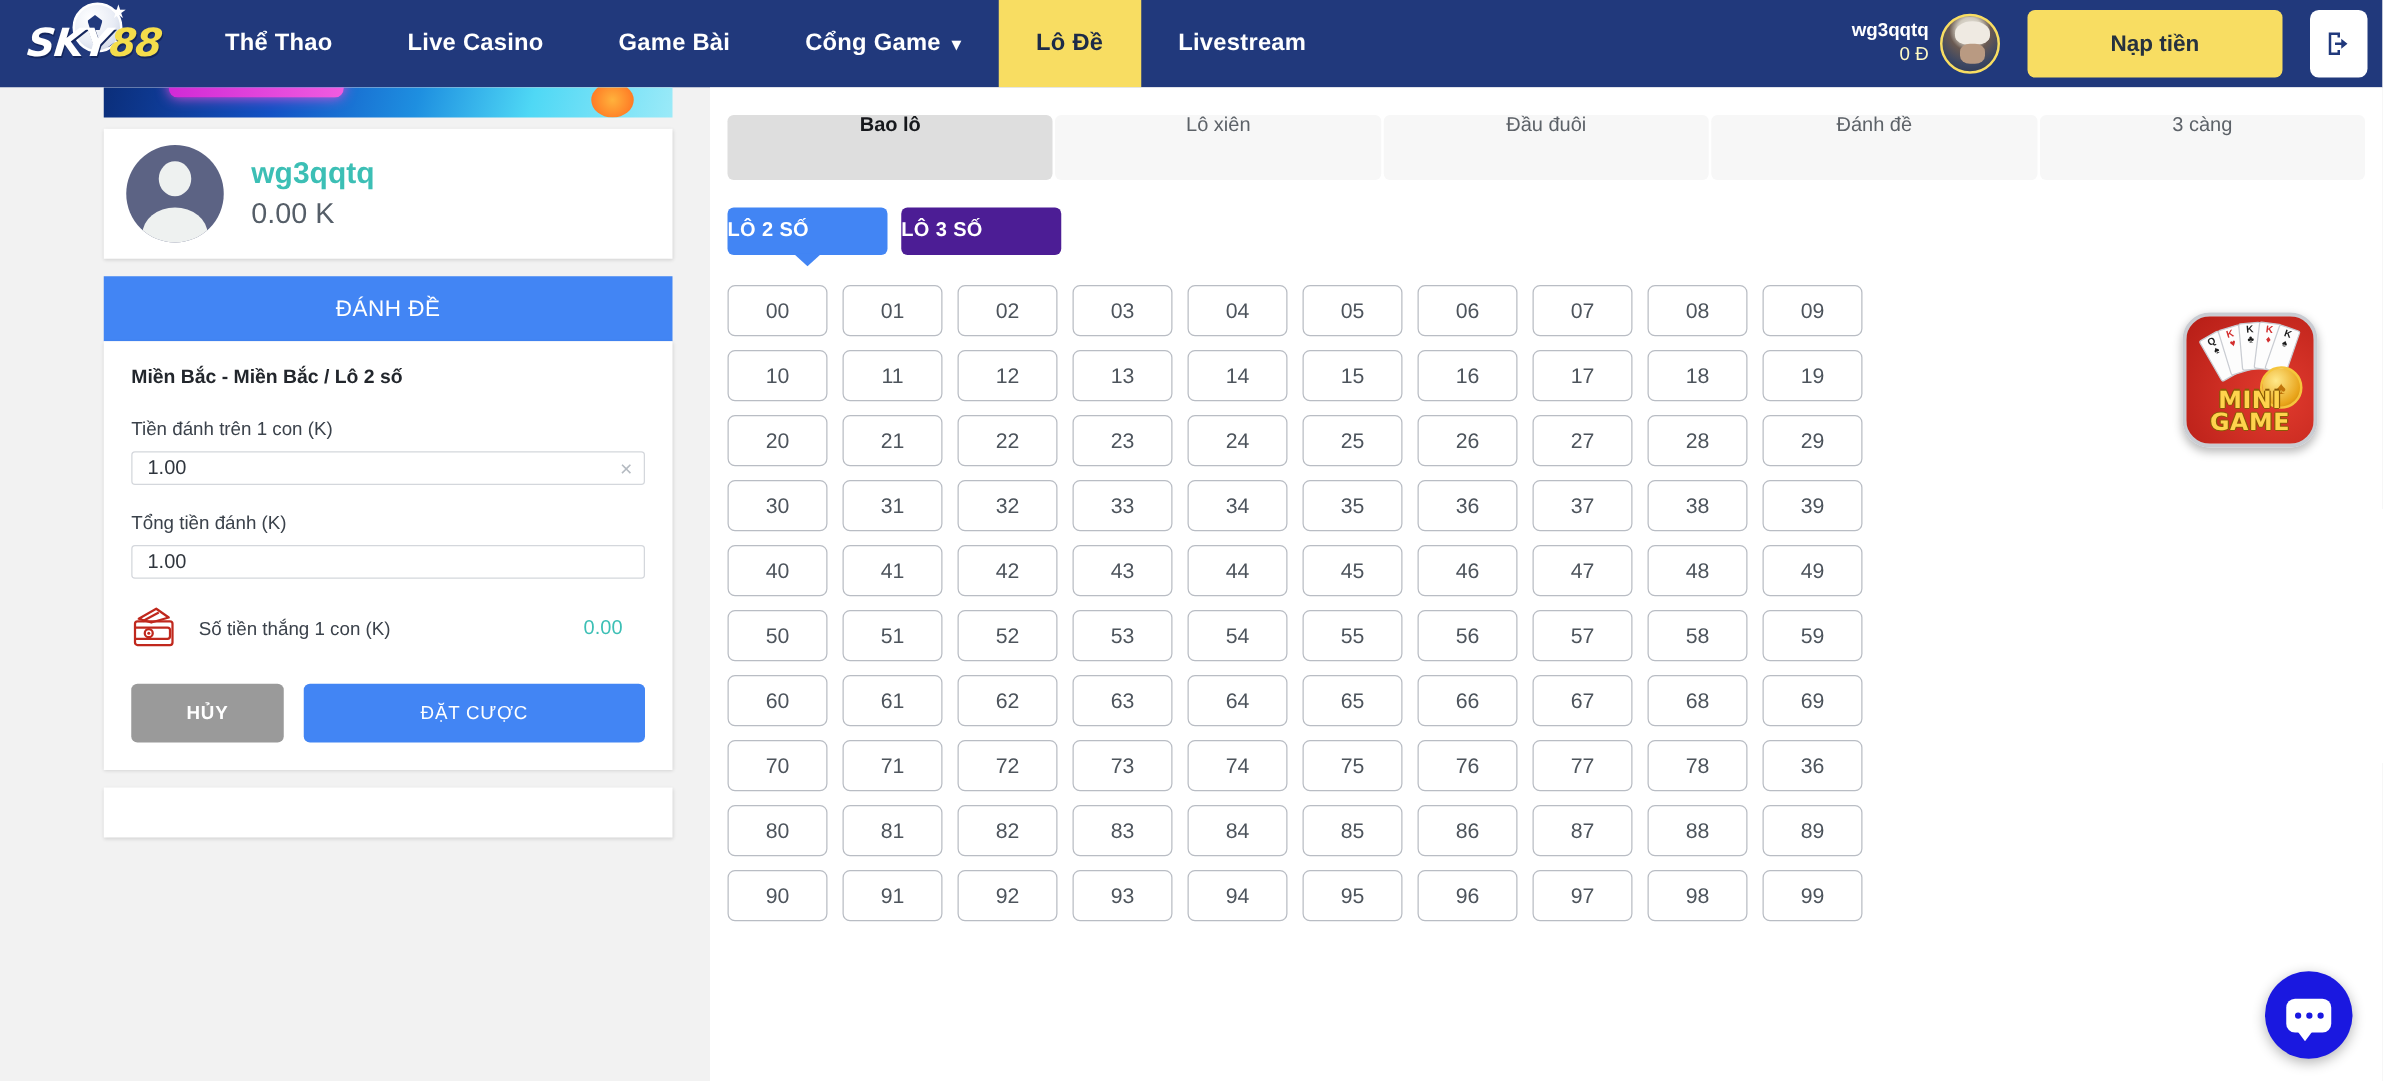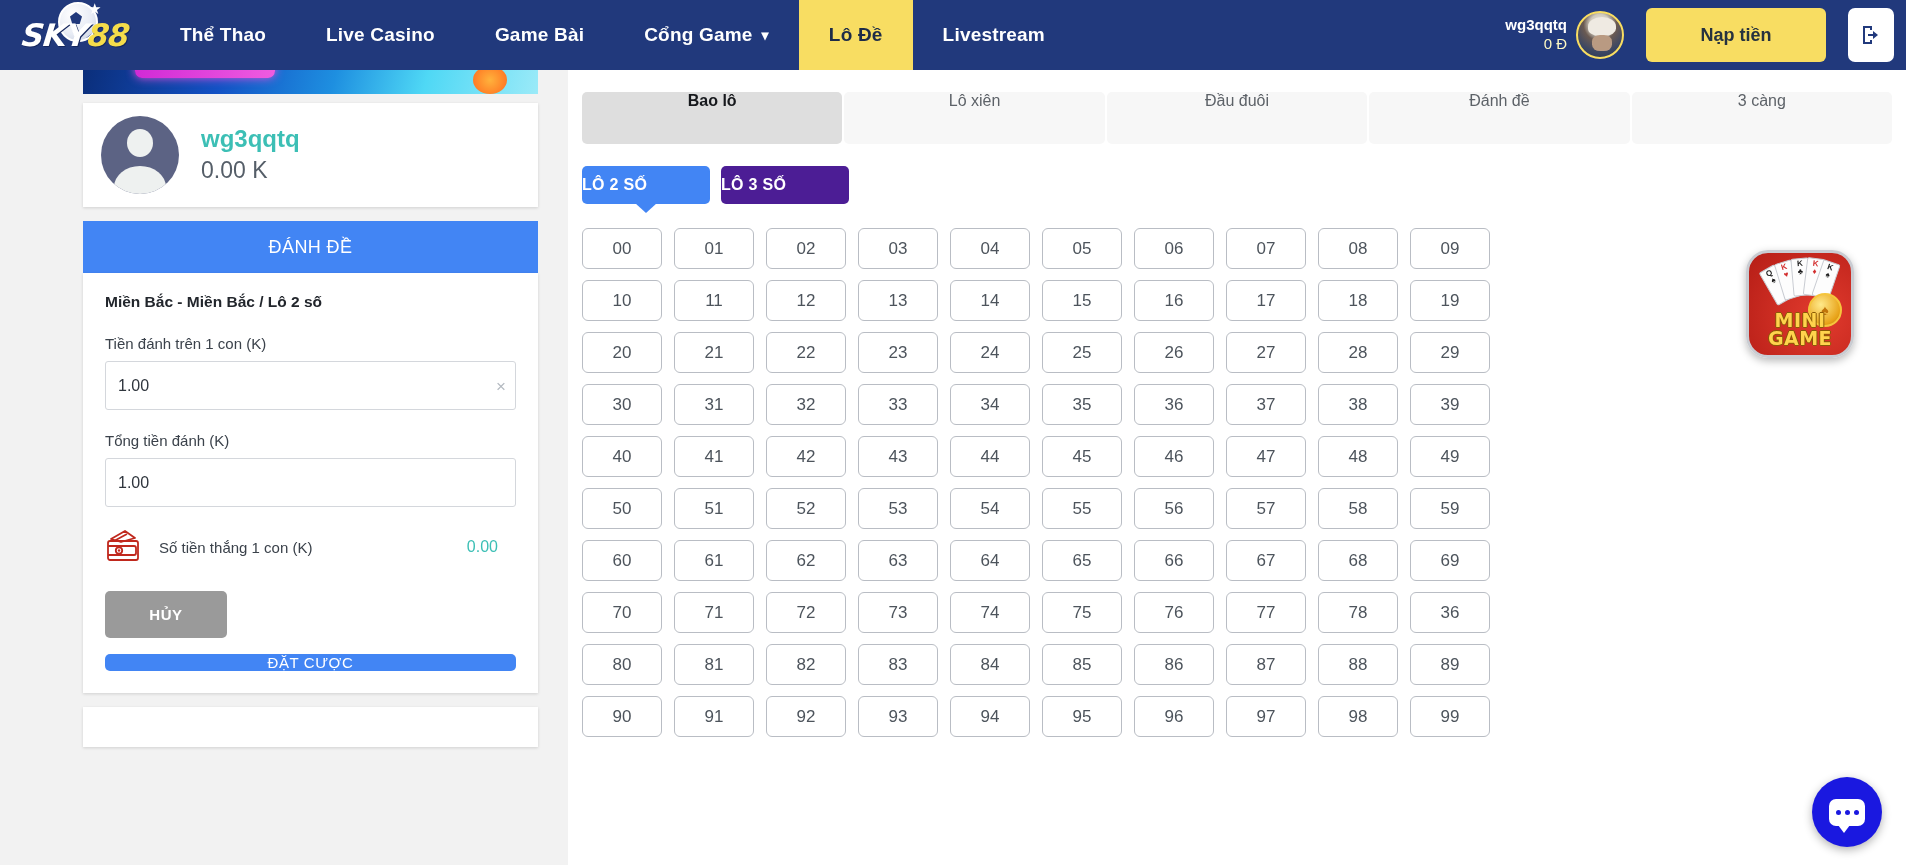--- a/index.html
+++ b/index.html
@@ -133,21 +133,21 @@
     border-radius: 40%;
     background: #b99a82;
   }
   .btn-deposit {
     margin-left: 22px;
     background: #f8dd62;
     color: #26323f;
     border: none;
     border-radius: 6px;
     height: 54px;
-    width: 180px;
+    width: 204px;
     font-size: 18px;
     font-weight: bold;
     cursor: pointer;
     font-family: "Liberation Sans", sans-serif;
   }
   .btn-logout {
     margin-left: 22px;
     width: 46px; height: 54px;
     background: #ffffff;
     border-radius: 7px;
@@ -264,21 +264,21 @@
     margin-bottom: 24px;
   }
   .field-label {
     font-size: 15px;
     color: #3b424b;
     margin-bottom: 9px;
   }
   .field-wrap { position: relative; margin-bottom: 22px; }
   .field-input {
     width: 100%;
-    height: 49px;
+    height: 27px;
     border: 1px solid #d4d7dc;
     border-radius: 3px;
     padding: 0 34px 0 12px;
     font-size: 16px;
     color: #2f353d;
     font-family: "Liberation Sans", sans-serif;
     background: #fff;
   }
   .field-clear {
     position: absolute; right: 10px; top: 50%;
@@ -296,21 +296,21 @@
   }
   .win-label {
     font-size: 15px; color: #3b424b;
     margin-left: 14px;
     flex: 1;
   }
   .win-value {
     font-size: 16px; color: #3cbfb5;
     padding-right: 18px;
   }
-  .actions { display: flex; gap: 16px; flex-direction: column; }
+  .actions { display: flex; gap: 16px; }
   .btn-cancel {
     width: 122px; height: 47px;
     background: #9a9a9a;
     color: #ffffff;
     border: none; border-radius: 5px;
     font-size: 15px; font-weight: bold;
     letter-spacing: .6px;
     cursor: pointer;
     font-family: "Liberation Sans", sans-serif;
   }

